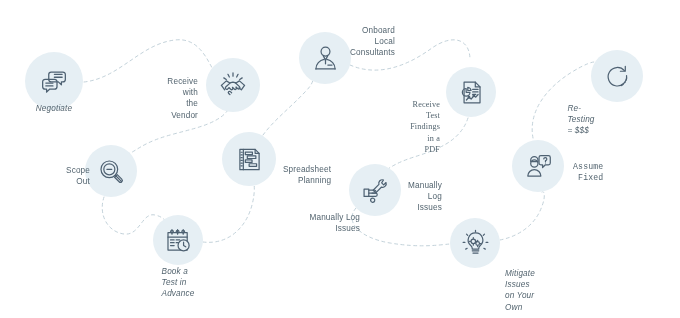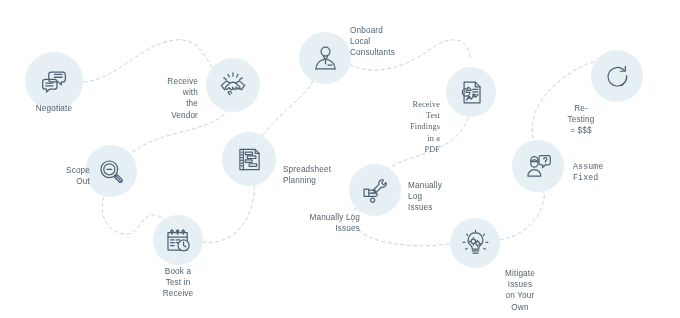--- a/index.html
+++ b/index.html
@@ -46,23 +46,23 @@
     stroke-linejoin: round;
   }
   .label {
     position: absolute;
     color: #53646f;
     font-size: 8.2px;
     line-height: 11.2px;
     letter-spacing: 0.15px;
     white-space: pre-line;
   }
-  .label.c { transform: translateX(-50%); text-align: center; }
+  .label.c { transform: translateX(-50%); text-align: left; font-style: italic; }
   .label.r { transform: translateX(-100%); text-align: right; }
-  .label.l { text-align: left; }
+  .label.l { text-align: right; }
 </style>
 </head>
 <body>
 
 <div id="diagram">
 
   <svg class="paths" viewBox="0 0 680 318">
       <path d="M 84 82 C 120 78 140 44 175 40 C 200 37 208 62 215 73" fill="none" stroke="#c3d2da" stroke-width="1" stroke-dasharray="3 3.4" stroke-linecap="round"></path>
       <path d="M 228 110 C 215 128 180 130 155 140 C 132 149 128 160 122 150" fill="none" stroke="#c3d2da" stroke-width="1" stroke-dasharray="3 3.4" stroke-linecap="round"></path>
       <path d="M 104 197 C 98 215 108 232 124 234 C 140 236 142 212 155 215 C 165 217 168 224 172 230" fill="none" stroke="#c3d2da" stroke-width="1" stroke-dasharray="3 3.4" stroke-linecap="round"></path>
@@ -209,21 +209,21 @@
       <path d="M8.8 4v5M15 4v5M21.2 4v5"></path>
       <circle cx="8.8" cy="6.2" r="1.5"></circle>
       <circle cx="15" cy="6.2" r="1.5"></circle>
       <circle cx="21.2" cy="6.2" r="1.5"></circle>
       <path d="M7.2 15.4h4M13.4 15.4h4M7.2 18.4h4M13.4 18.4h2.6M7.2 21.6h4"></path>
       <circle cx="21.6" cy="21.4" r="6.1" fill="#e6eff4"></circle>
       <path d="M21.6 17.8v3.6l2.4 1.6"></path>
     </svg>
         </div>
         <div class="label c" style="left: 178px; top: 266px; color: rgb(83, 100, 111);">Book a Test in
-Receive</div>
+Advance</div>
       </div>
       <div class="node">
         <div class="bubble" style="left: 475px; top: 243px; width: 50px; height: 50px; background: rgb(230, 239, 244);">
     <svg viewBox="0 0 32 32" width="29" height="29">
       <path d="M16 4.2a8 8 0 0 0-5 14.3c.9.8 1.4 1.8 1.4 2.9v.8h7.2v-.8c0-1.1.5-2.1 1.4-2.9A8 8 0 0 0 16 4.2z"></path>
       <path d="M12.4 24.1h7.2M13.2 26.6h5.6"></path>
       <path d="M16 1.4v1.8M6.1 5.6 7.4 7M25.9 5.6 24.6 7M2.4 14.8h1.9M27.7 14.8h1.9M5.2 22.2l1.6-.9M26.8 22.2l-1.6-.9"></path>
       <circle cx="13.6" cy="13.6" r="2.5"></circle>
       <circle cx="18.4" cy="16" r="2"></circle>
       <path d="M13.6 10.4v-1M13.6 17.8v-1M10.4 13.6h-1M17.8 13.6h-1"></path>

